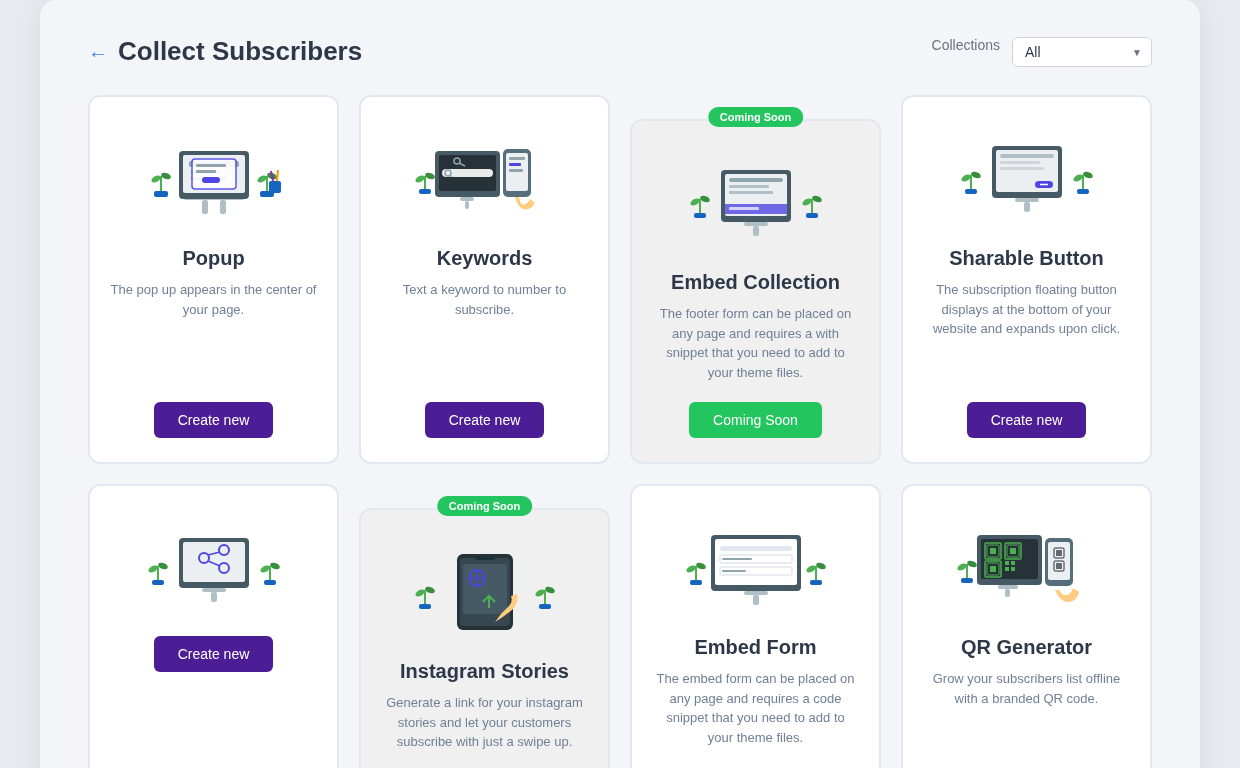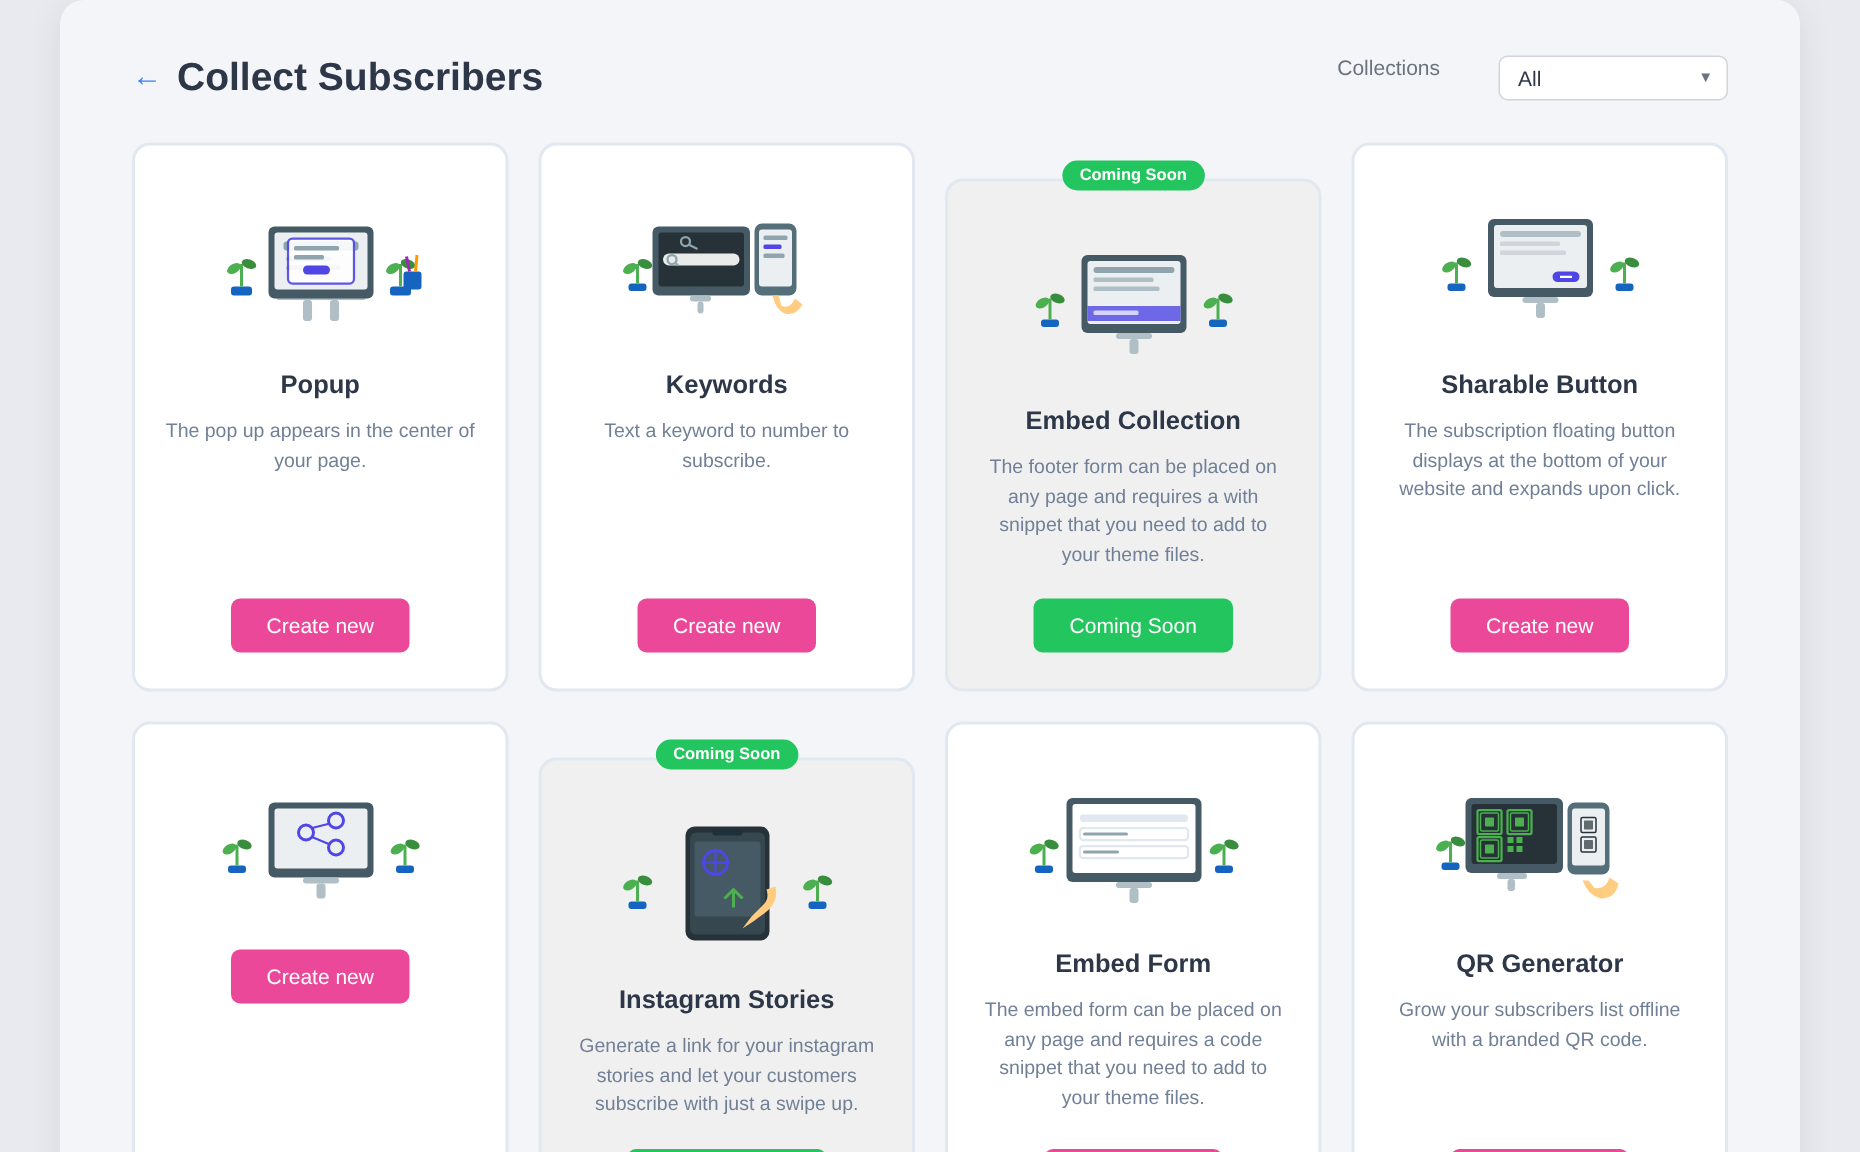--- a/index.html
+++ b/index.html
@@ -50,22 +50,21 @@
     }
     .collections-select {
       border: 1px solid #d1d5db;
       border-radius: 6px;
       padding: 6px 32px 6px 12px;
       font-size: 14px;
       color: #2d3748;
       background: white;
       appearance: none;
       cursor: pointer;
-      width: 153px;
-      margin-left: 27px;
+      width: 140px;
     }
     .select-wrapper {
       position: relative;
     }
     .select-wrapper::after {
       content: '▼';
       position: absolute;
       right: 10px;
       top: 50%;
       transform: translateY(-50%);
@@ -110,35 +109,35 @@
     }
     .card-illustration {
       width: 160px;
       height: 110px;
       margin-bottom: 16px;
       display: flex;
       align-items: center;
       justify-content: center;
     }
     .card-title {
-      font-size: 17px;
+      font-size: 20px;
       font-weight: 600;
       color: #2d3748;
       margin-bottom: 10px;
     }
     .card-description {
       font-size: 13px;
       color: #718096;
       line-height: 1.5;
       margin-bottom: 20px;
       flex: 1;
       text-align: center;
     }
     .btn-create {
-      background: #ec4899;
+      background: #4c1d95;
       color: white;
       border: none;
       border-radius: 6px;
       padding: 10px 24px;
       font-size: 14px;
       font-weight: 500;
       cursor: pointer;
       transition: background 0.2s;
     }
     .btn-coming-soon {

